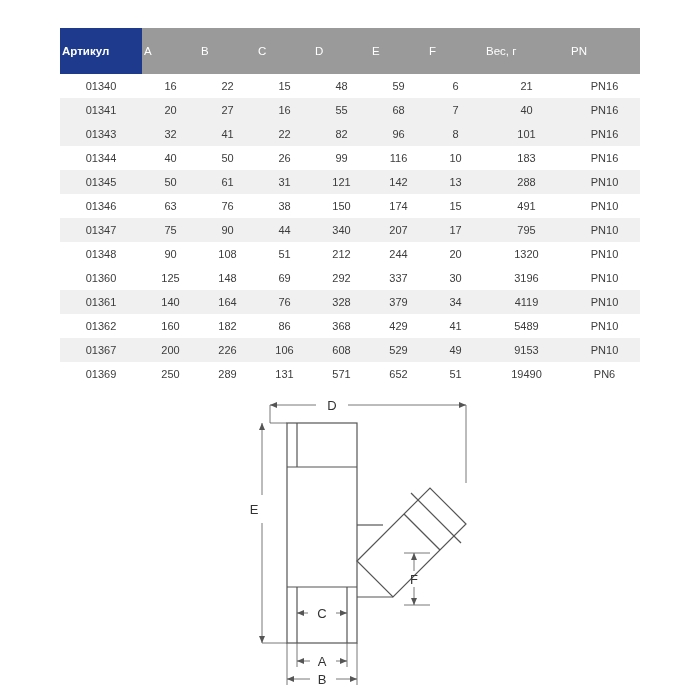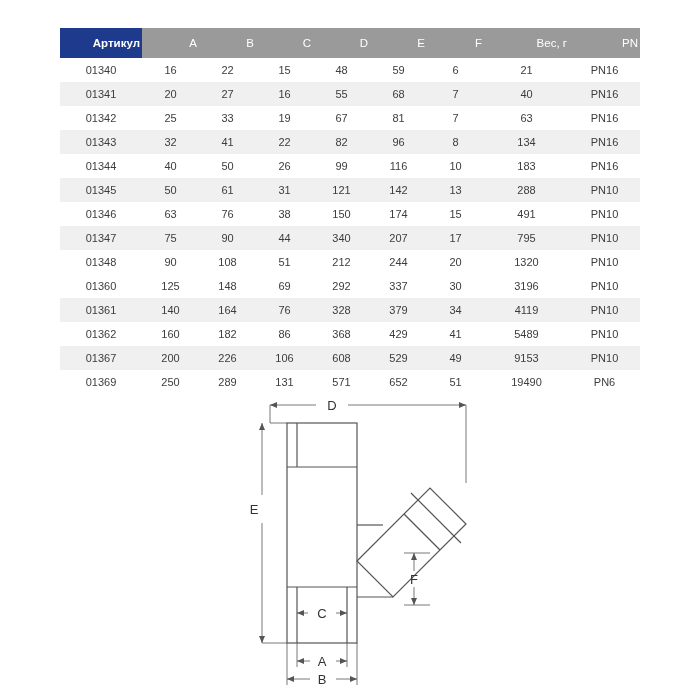--- a/index.html
+++ b/index.html
@@ -26,22 +26,22 @@
   table.spec {
     border-collapse: collapse;
     width: 580px;
     table-layout: fixed;
   }
   table.spec th {
     background: #1e3a8c;
     color: #ffffff;
     font-size: 11.5px;
     font-weight: bold;
-    padding: 9px 2px;
-    text-align: right;
+    padding: 17px 2px;
+    text-align: left;
     border: none;
   }
   table.spec th.grey {
     background: #9a9a9a;
     color: #ffffff;
     font-weight: normal;
     font-size: 11.5px;
   }
   table.spec td {
     font-size: 11px;
@@ -133,40 +133,29 @@
         <td class="art">01341</td>
         <td>20</td>
         <td>27</td>
         <td>16</td>
         <td>55</td>
         <td>68</td>
         <td>7</td>
         <td>40</td>
         <td>PN16</td>
       </tr>
-      <tr class="odd">
-        <td class="art">01342</td>
-        <td>25</td>
-        <td>33</td>
-        <td>19</td>
-        <td>67</td>
-        <td>81</td>
-        <td>7</td>
-        <td>63</td>
-        <td>PN16</td>
-      </tr>
       <tr class="even">
         <td class="art">01343</td>
         <td>32</td>
         <td>41</td>
         <td>22</td>
         <td>82</td>
         <td>96</td>
         <td>8</td>
-        <td>134</td>
+        <td>101</td>
         <td>PN16</td>
       </tr>
       <tr class="odd">
         <td class="art">01344</td>
         <td>40</td>
         <td>50</td>
         <td>26</td>
         <td>99</td>
         <td>116</td>
         <td>10</td>

